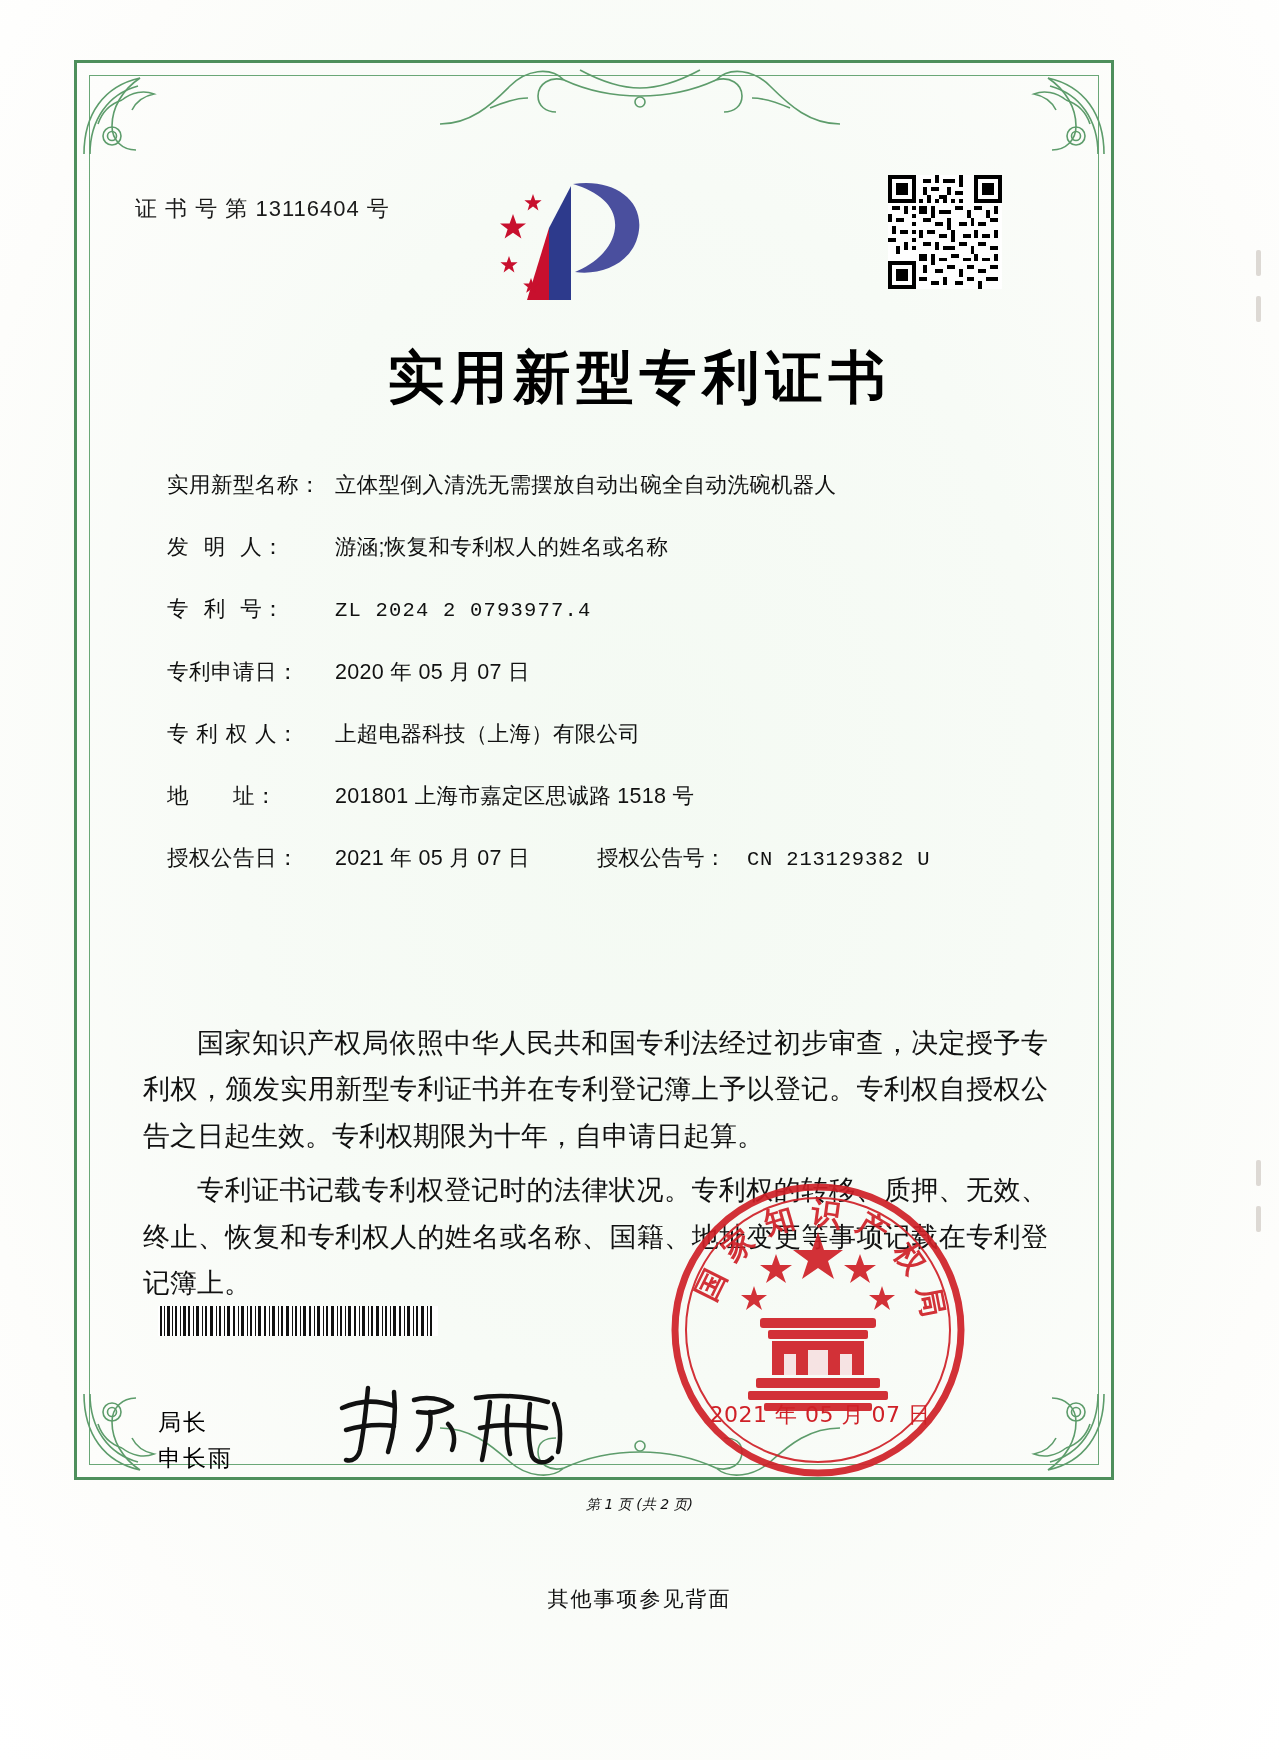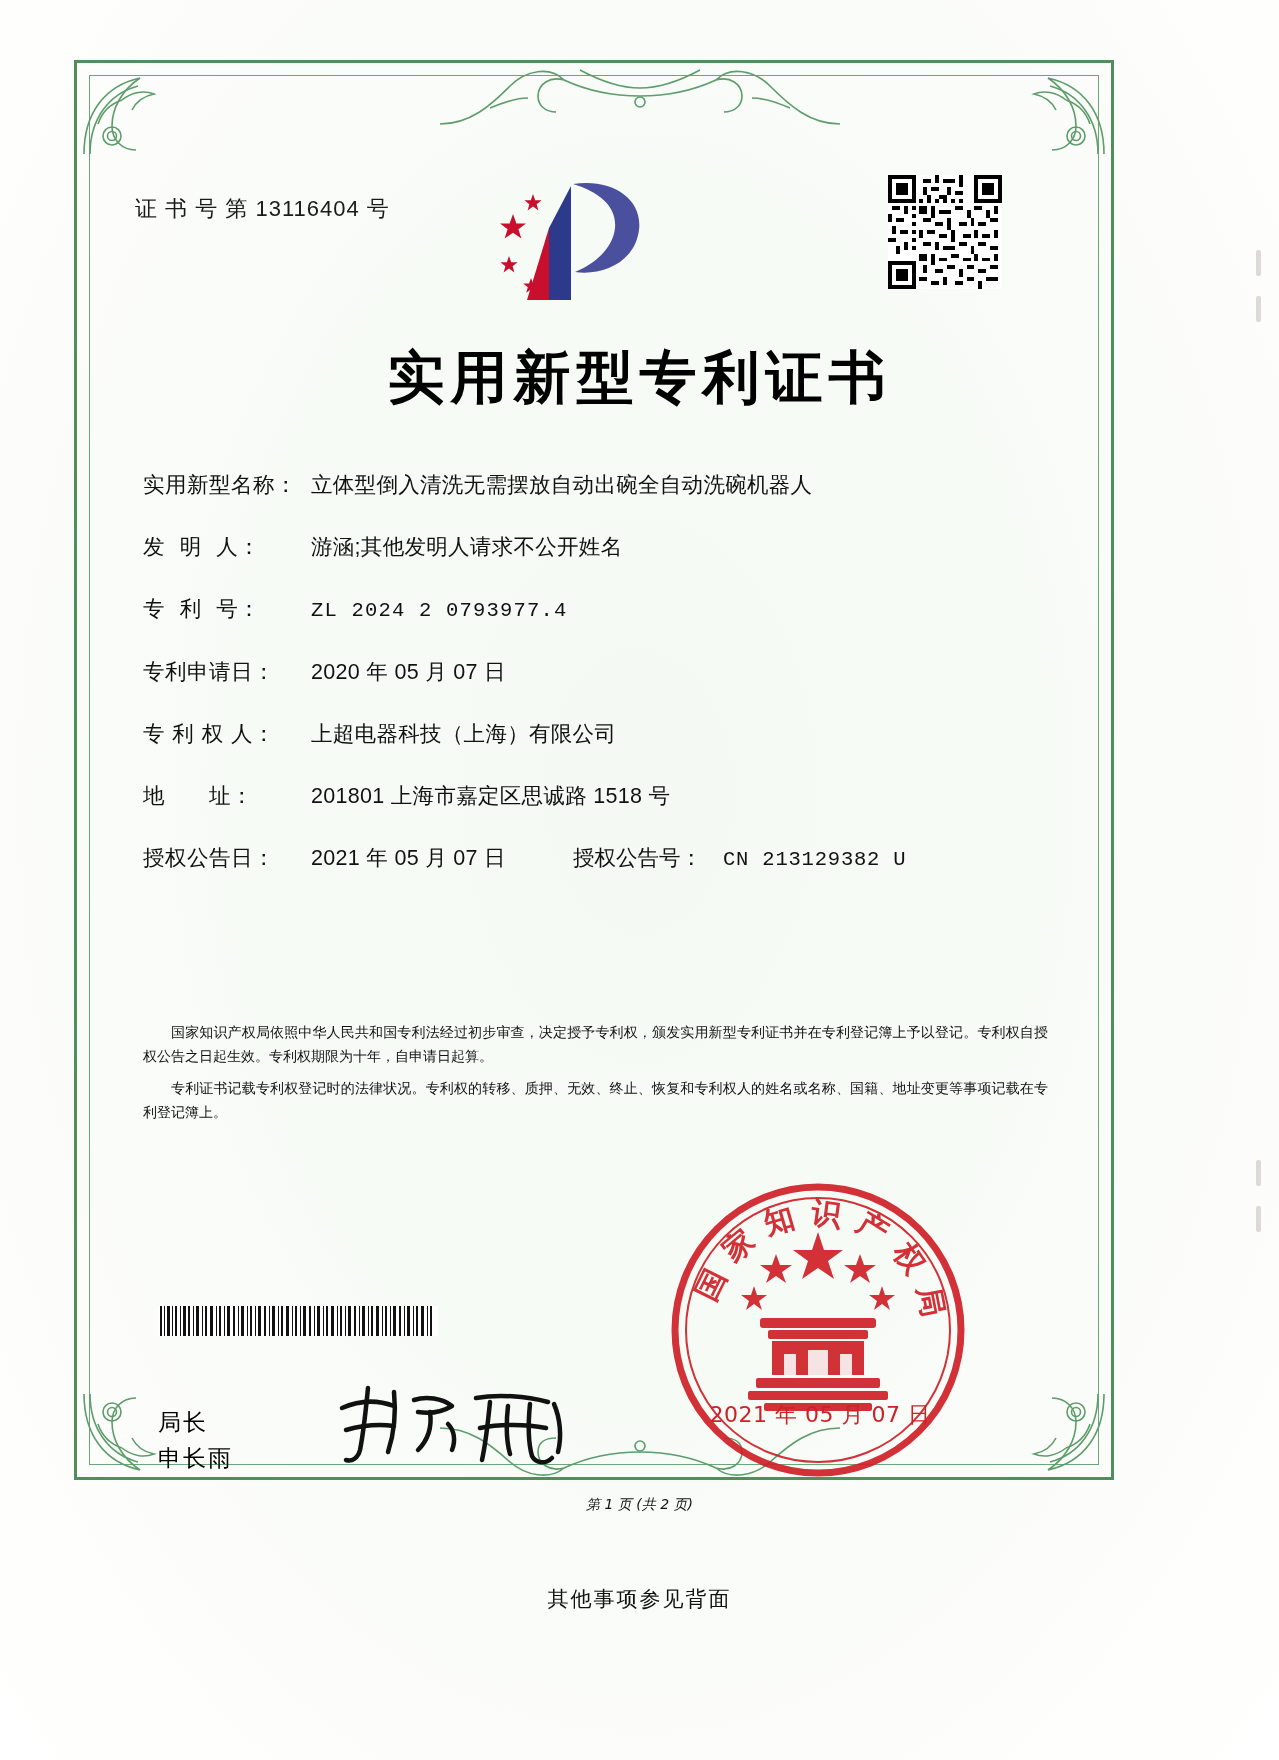--- a/index.html
+++ b/index.html
@@ -130,20 +130,21 @@
     left: 143px;
     top: 470px;
     width: 900px;
   }
   .field-row {
     display: flex;
     align-items: baseline;
     margin-bottom: 32px;
     font-size: 21.5px;
     line-height: 1.35;
+    margin-left: 24px;
   }
   .field-label {
     flex: 0 0 auto;
     width: 168px;
     white-space: pre;
     font-family: "DejaVu Sans", "Liberation Sans", sans-serif;
     letter-spacing: 0.5px;
   }
   .field-value {
     flex: 1 1 auto;
@@ -169,21 +170,21 @@
     letter-spacing: 0.8px;
   }
 
   
   .body-text {
     position: absolute;
     left: 143px;
     top: 1020px;
     width: 905px;
     font-family: "DejaVu Sans", "Liberation Sans", sans-serif;
-    font-size: 14px;
+    font-size: 27px;
     line-height: 1.72;
     text-align: justify;
     color: #111;
   }
   .body-text p {
     margin: 0 0 8px 0;
     text-indent: 2em;
   }
 
   
@@ -475,21 +476,21 @@
 
   <div class="cert-title">实用新型专利证书</div>
 
   <div class="fields">
     <div class="field-row">
       <span class="field-label">实用新型名称：</span>
       <span class="field-value">立体型倒入清洗无需摆放自动出碗全自动洗碗机器人</span>
     </div>
     <div class="field-row">
       <span class="field-label">发  明  人：</span>
-      <span class="field-value">游涵;其他发明人请求不公开姓名</span>
+      <span class="field-value">游涵;恢复和专利权人的姓名或名称</span>
     </div>
     <div class="field-row">
       <span class="field-label">专  利  号：</span>
       <span class="field-value mono">ZL 2024 2 0793977.4</span>
     </div>
     <div class="field-row">
       <span class="field-label">专利申请日：</span>
       <span class="field-value">2020 年 05 月 07 日</span>
     </div>
     <div class="field-row">

